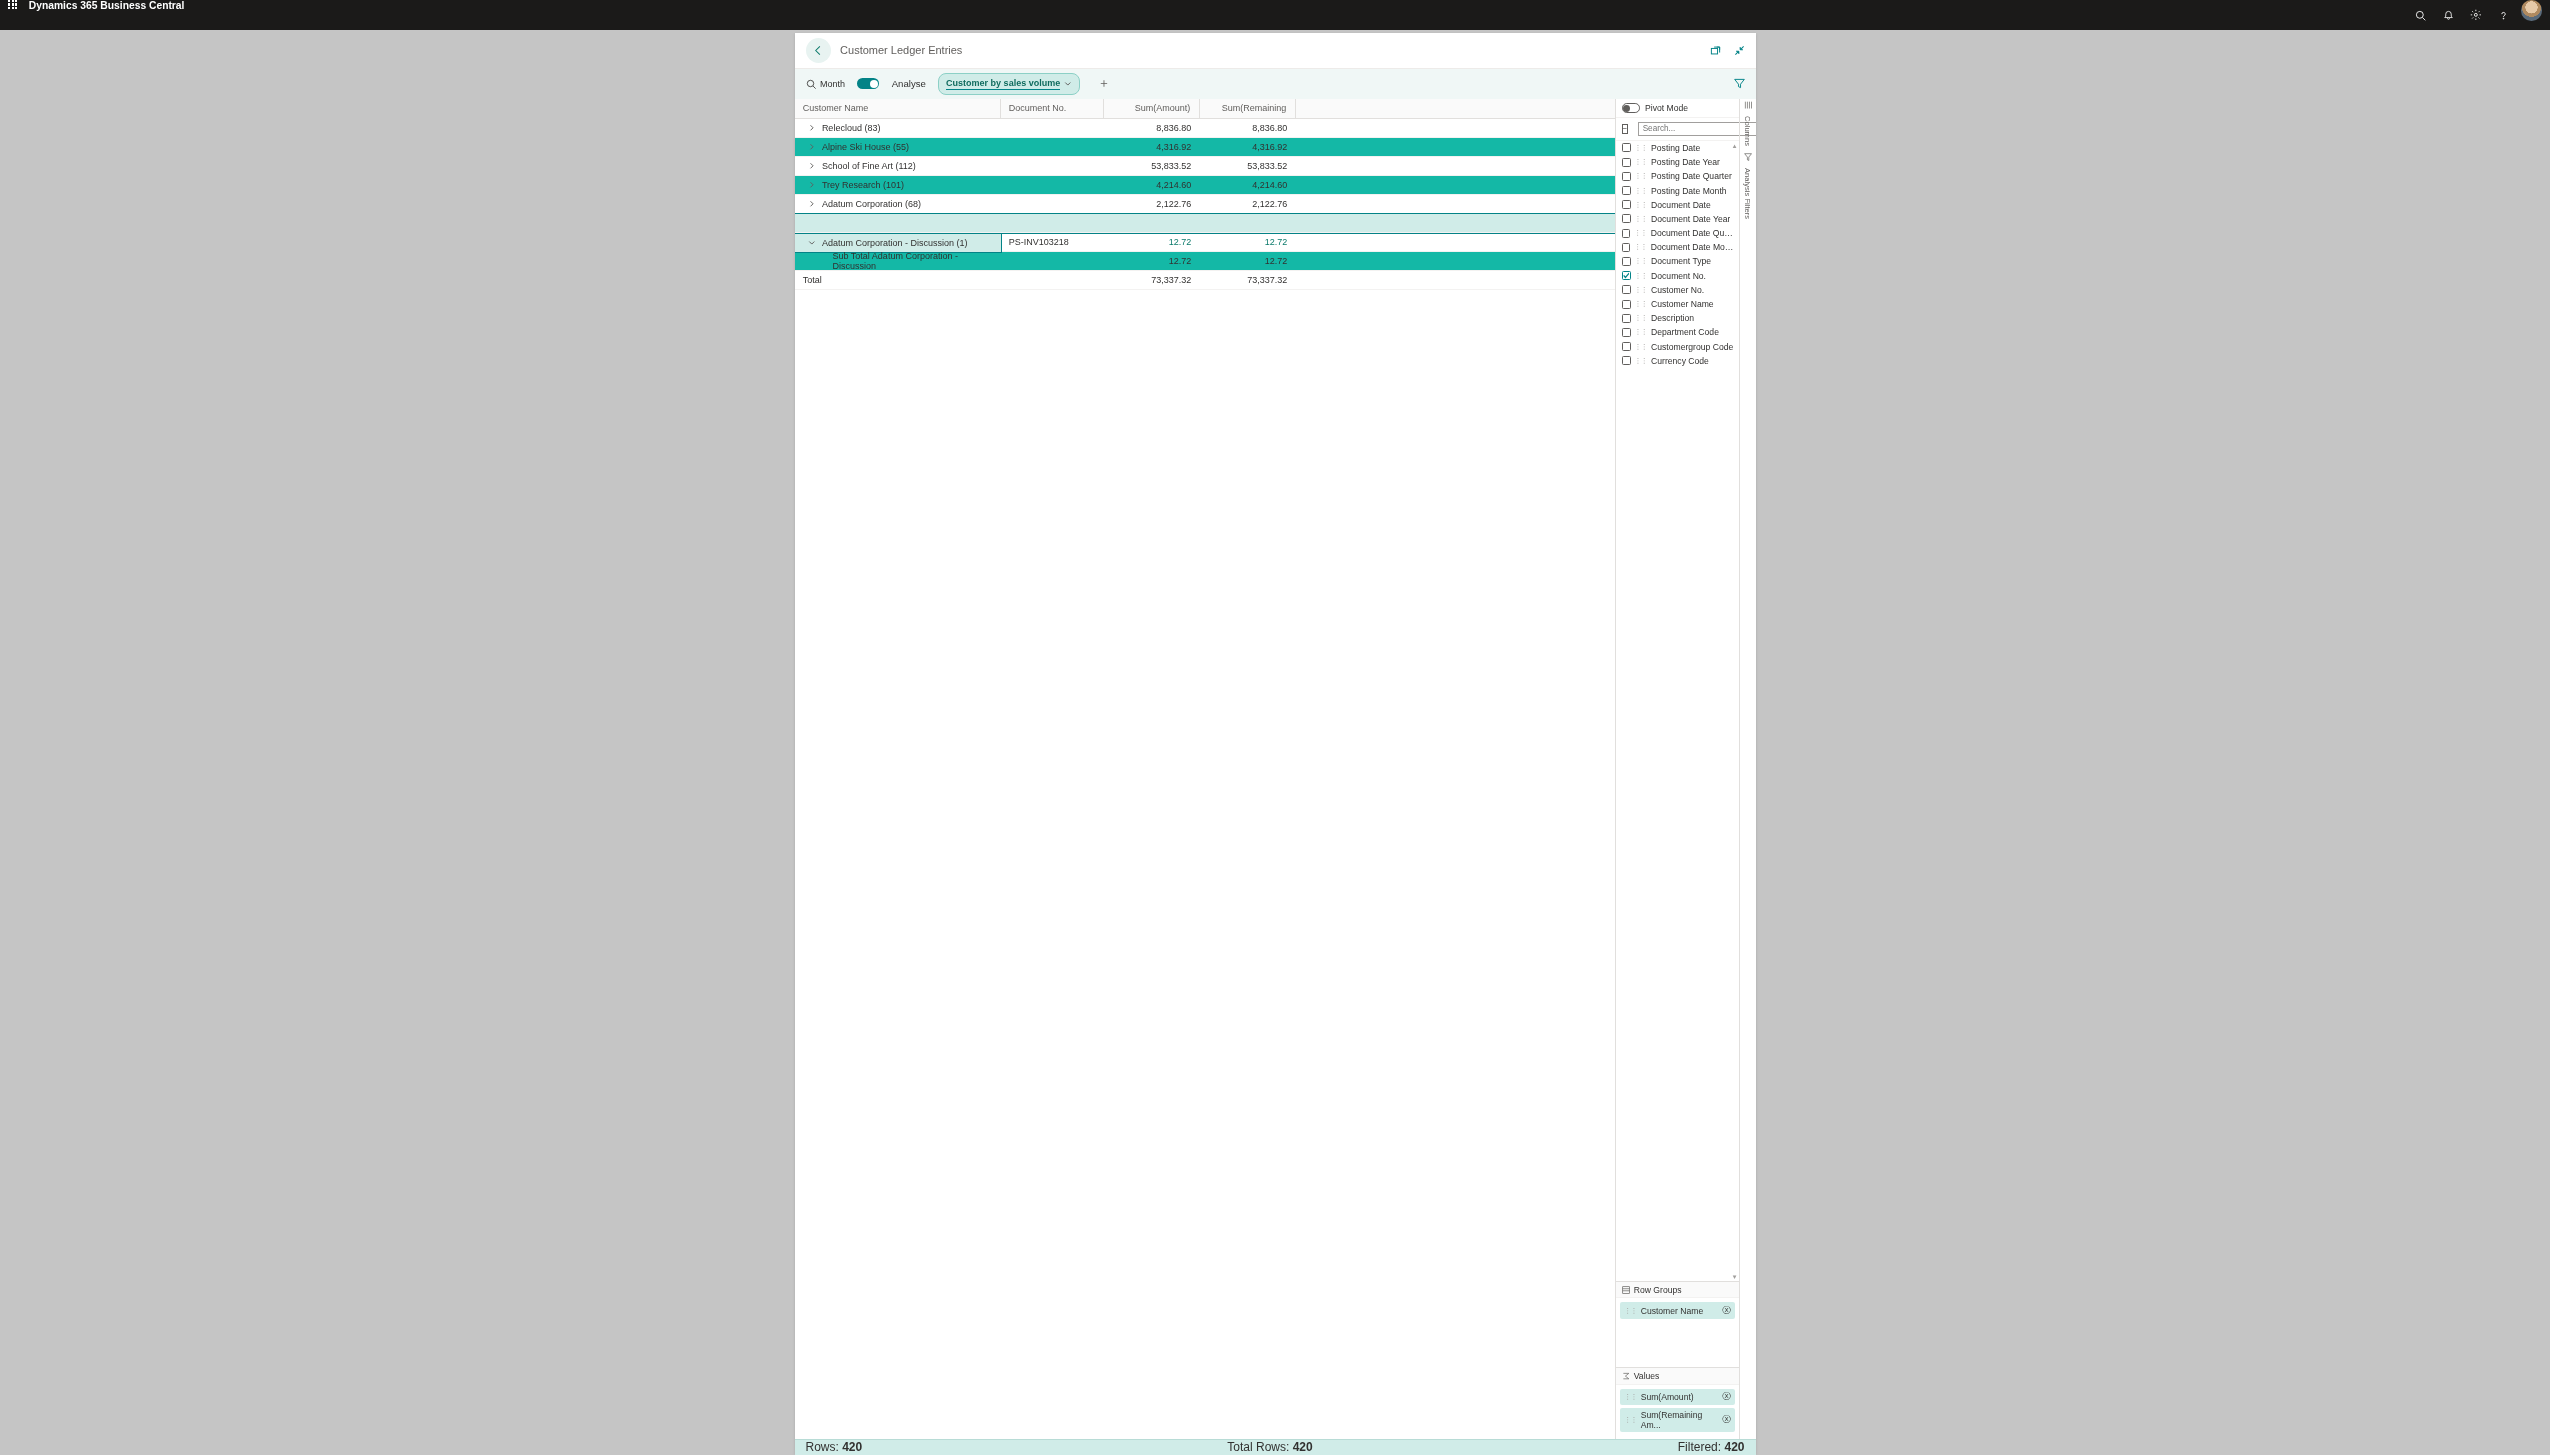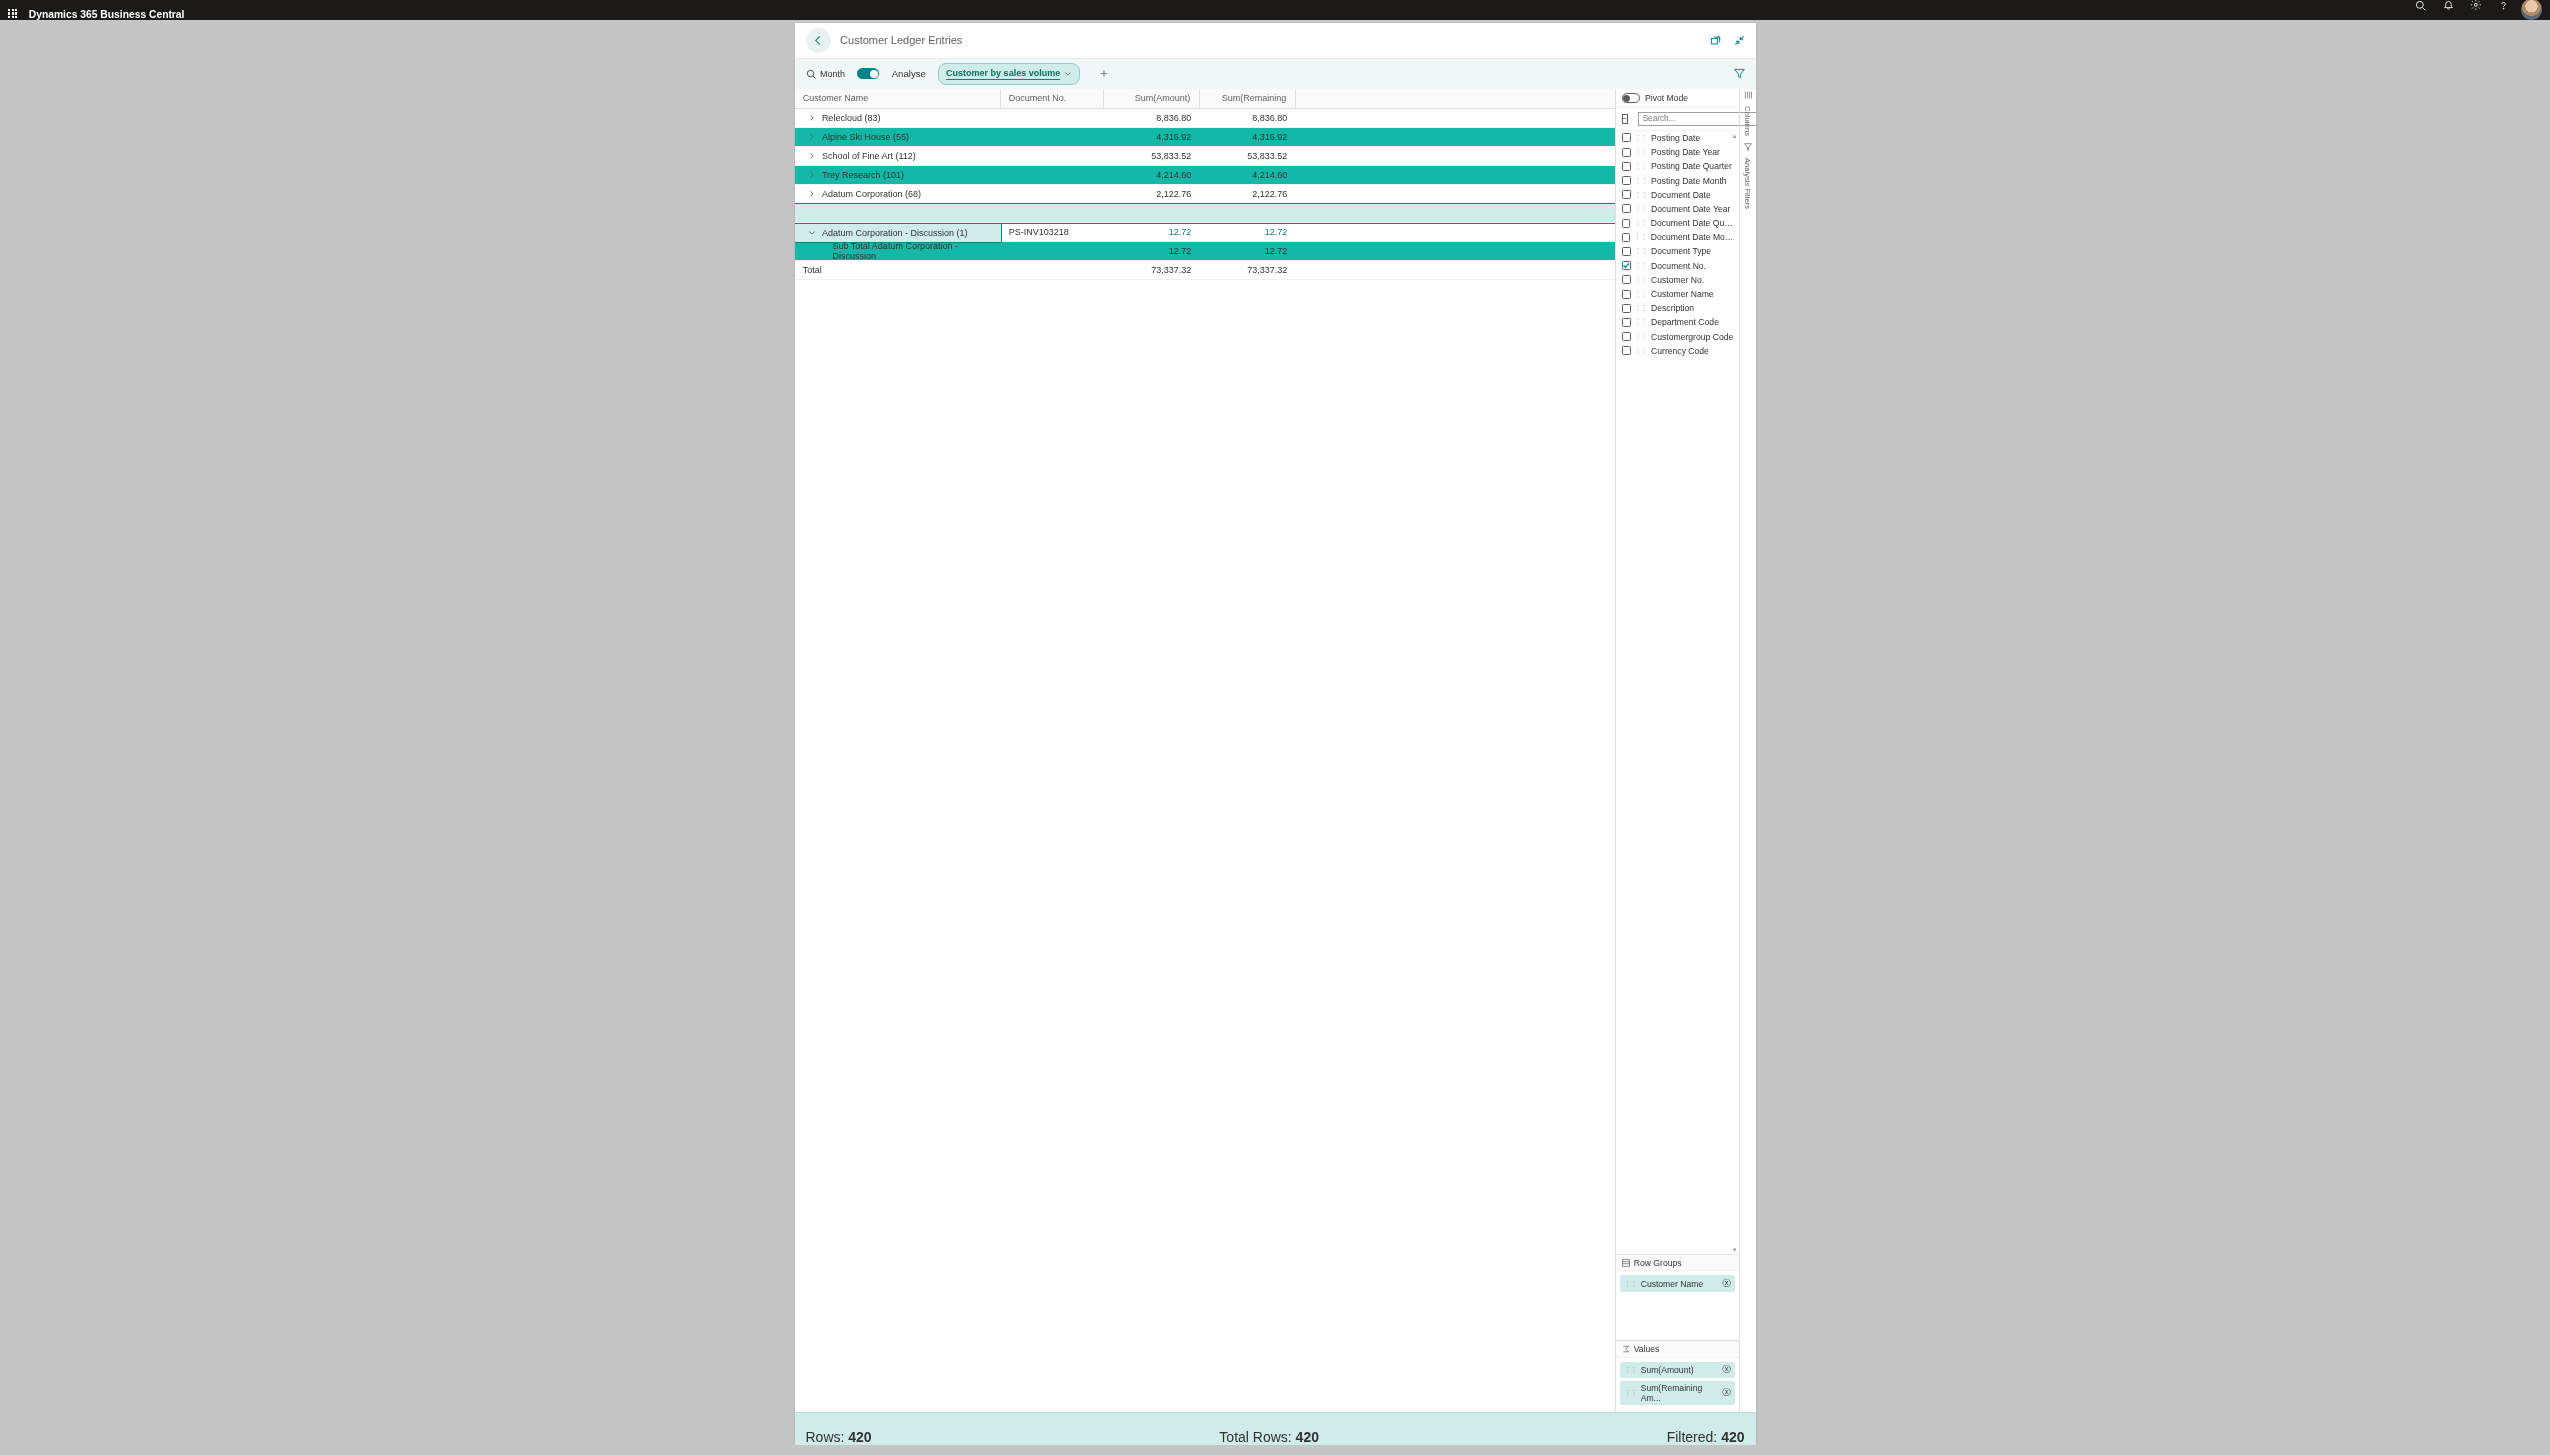--- a/index.html
+++ b/index.html
@@ -5,23 +5,23 @@
 * { box-sizing: border-box; margin: 0; padding: 0; }
 body {
   font-family: "Segoe UI", Arial, sans-serif;
   font-size: 9px;
   background: #c5c5c5;
   color: #323130;
   overflow: hidden;
 }
 .top-bar {
   background: #1b1a19;
-  height: 20px;
+  height: 30px;
   display: flex;
-  align-items: flex-end;
+  align-items: flex-start;
   padding: 0 8.2px;
   color: #fff;
 }
 .waffle {
   width: 11px; height: 11px;
   display: grid;
   grid-template-columns: repeat(3, 2.1px);
   grid-template-rows: repeat(3, 2.1px);
   gap: 1.4px;
   margin-right: 9.6px;
@@ -191,22 +191,22 @@
   width: 16.5px; border-left: 0.7px solid #e1dfdd;
   display: flex; flex-direction: column; align-items: center;
   padding-top: 2.7px; gap: 2.7px;
 }
 .rail-tab {
   writing-mode: vertical-rl; font-size: 7.6px;
   padding: 4.1px 1.4px; cursor: pointer; color: #605e5c;
 }
 .status-bar {
   background: #d0ece8;
-  height: 33px; display: flex; align-items: flex-end;
-  padding: 0 11px; font-size: 14px; color: #323130;
+  height: 16px; display: flex; align-items: flex-start;
+  padding: 0 11px; font-size: 12px; color: #323130;
   border-top: 0.7px solid #b8dcd6;
 }
 .status-bar .sb-mid { flex: 1; text-align: center; }
 .status-bar b { font-weight: 600; }
 .scroll-indicator-up, .scroll-indicator-down {
   position: absolute; right: 1.4px; font-size: 6.2px; color: #a19f9d;
 }
 .scroll-indicator-up { top: 1.4px; }
 .scroll-indicator-down { bottom: 1.4px; }
 svg { display: block; }

